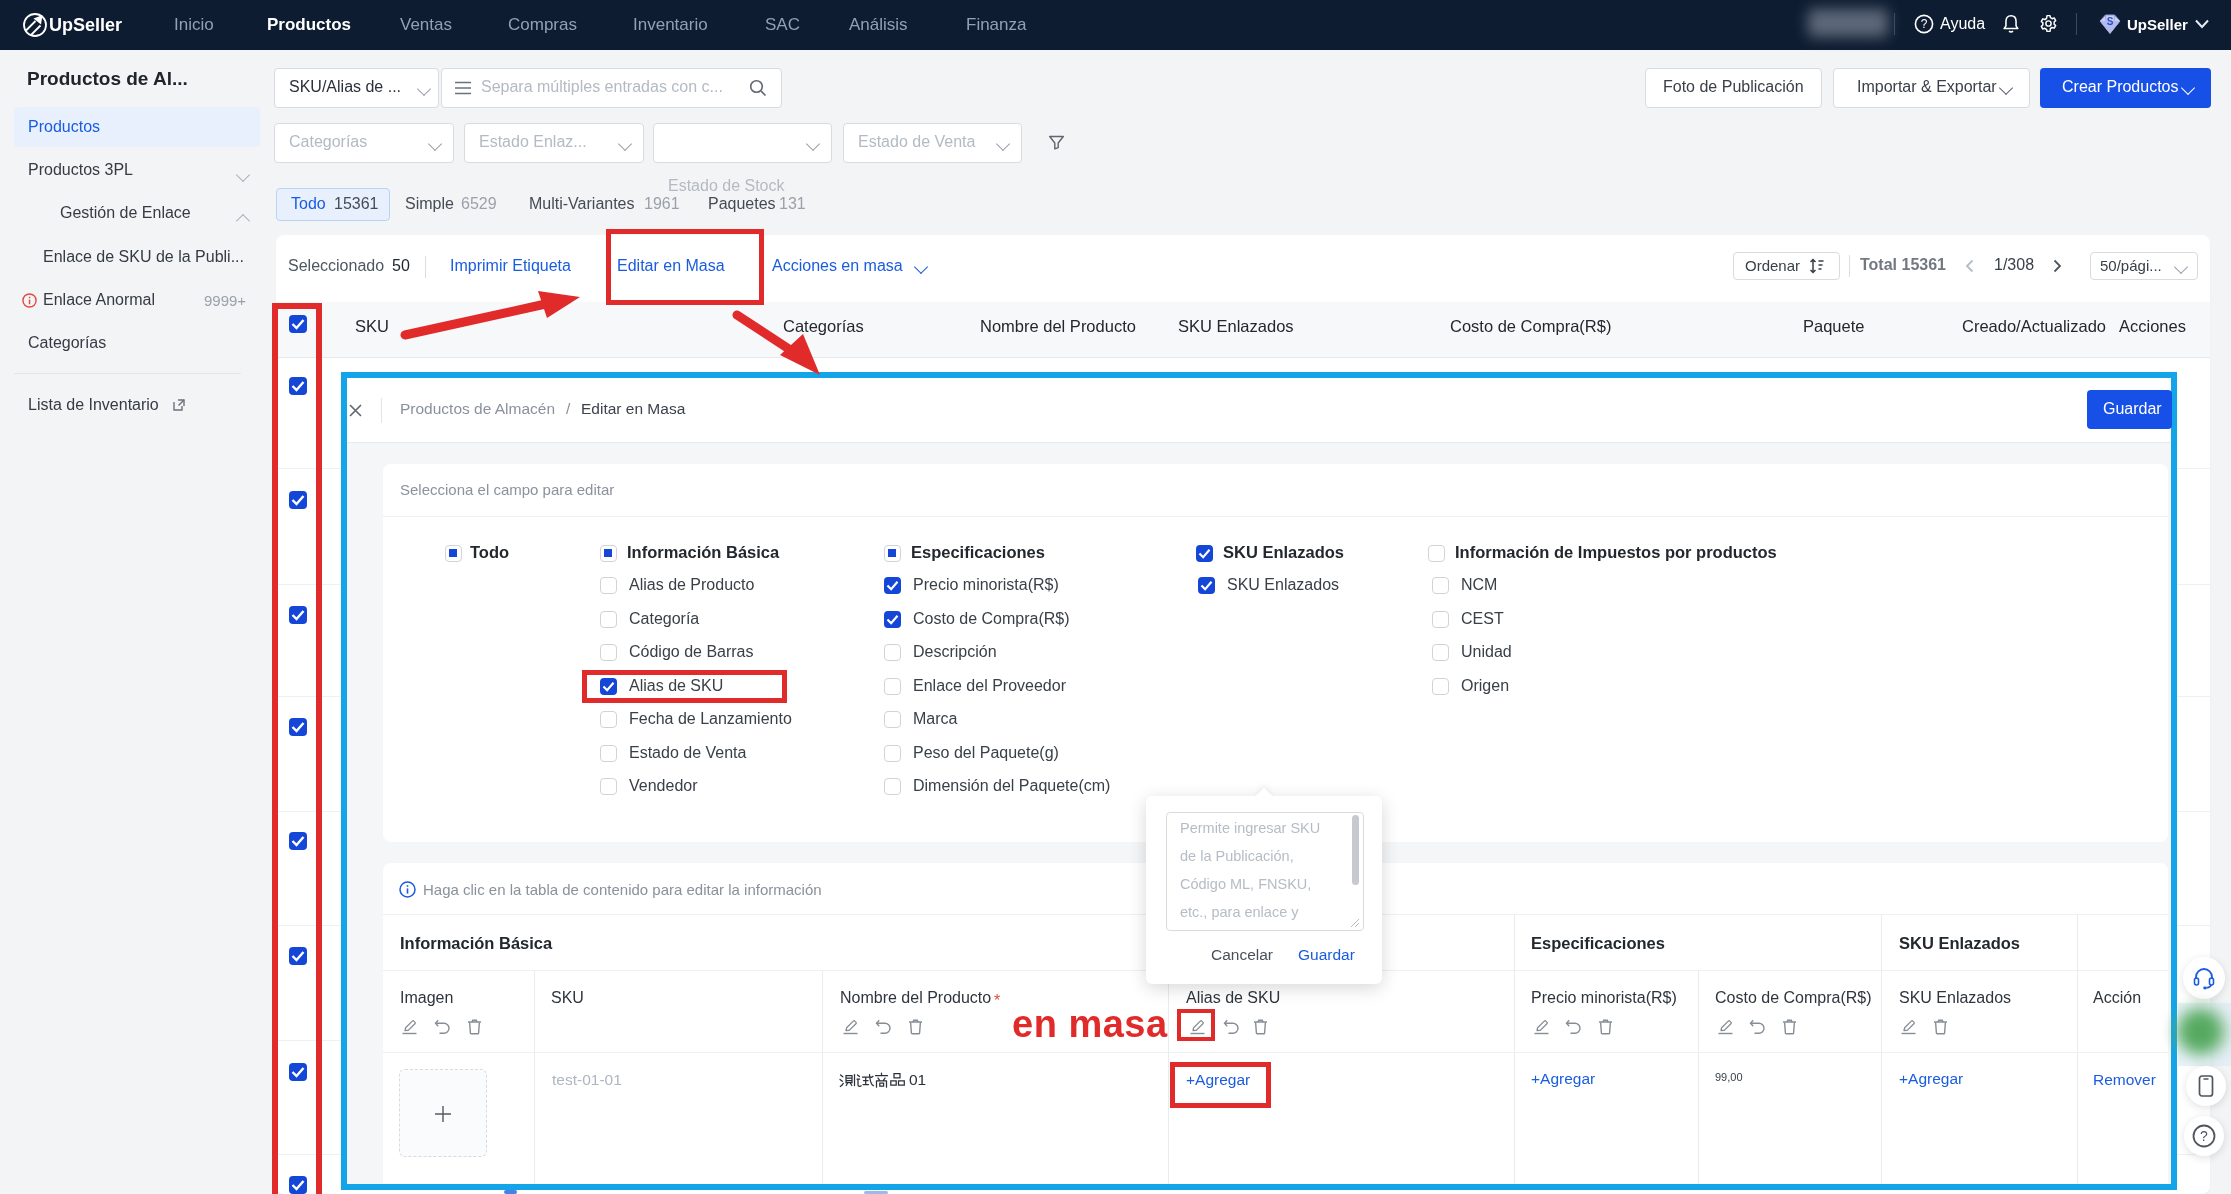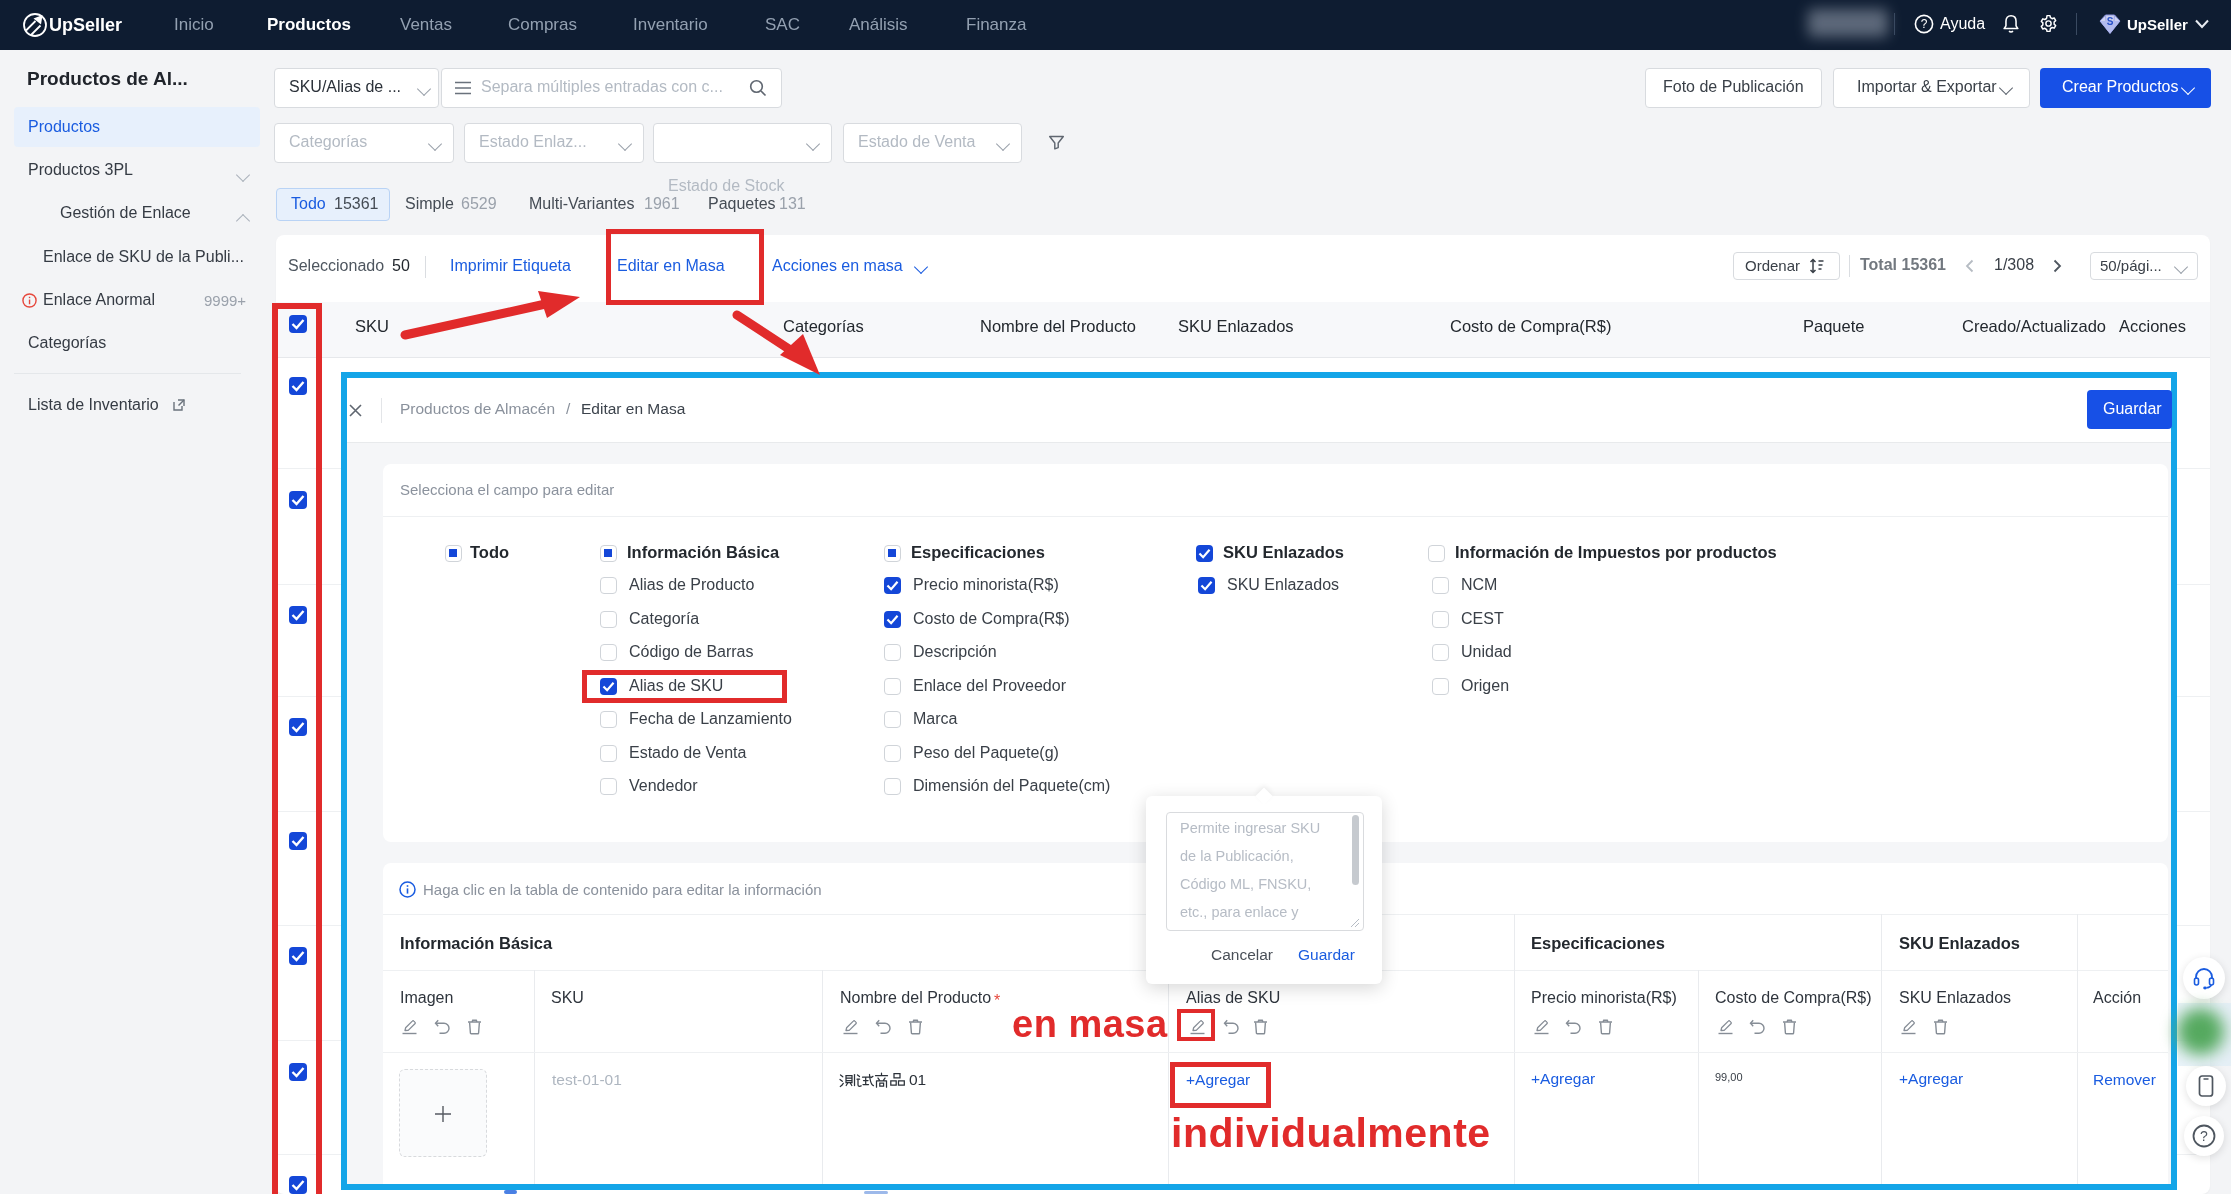--- a/index.html
+++ b/index.html
@@ -455,21 +455,20 @@
 <svg class="abs" style="left:2191px;top:1123px" width="26" height="26" viewBox="0 0 26 26">
 <circle cx="13" cy="13" r="10.5" fill="none" stroke="#4e565f" stroke-width="1.8"></circle>
 <text x="13" y="18" text-anchor="middle" font-size="14" fill="#4e565f" font-family="Liberation Sans">?</text>
     </svg>
 <div class="redbox" style="left:272px;top:303px;width:50px;height:920px;border-width:6px;"></div>
 <div class="redbox" style="left:606px;top:229px;width:158px;height:76px;"></div>
 <div class="redbox" style="left:582px;top:670px;width:205px;height:33px;"></div>
 <div class="redbox" style="left:1177px;top:1009px;width:38px;height:32px;border-width:4px;"></div>
 <div class="redbox" style="left:1170px;top:1062px;width:101px;height:46px;"></div>
 <div class="t" style="left:1012px;top:1003px;font-size:0px;color:#e12b2b;font-weight:bold;font-size:38px;letter-spacing:.5px;">en masa</div>
-<div class="t" style="left:1171px;top:1110px;font-size:0px;color:#e12b2b;font-weight:bold;font-size:41px;letter-spacing:.5px;">individualmente</div>
 <svg class="abs" style="left:395px;top:285px" width="200 " height="60" viewBox="0 0 200 60">
 <path d="M10 50 L155 18" stroke="#e12b2b" stroke-width="9" stroke-linecap="round" fill="none"></path>
 <path d="M185 12 L143 6 L152 33 Z" fill="#e12b2b"></path>
     </svg>
 <svg class="abs" style="left:725px;top:305px" width="110" height="80" viewBox="0 0 110 80">
 <path d="M12 10 L70 48" stroke="#e12b2b" stroke-width="9" stroke-linecap="round" fill="none"></path>
 <path d="M95 70 L78 29 L55 50 Z" fill="#e12b2b"></path>
     </svg>
 </div>
 </body></html>

